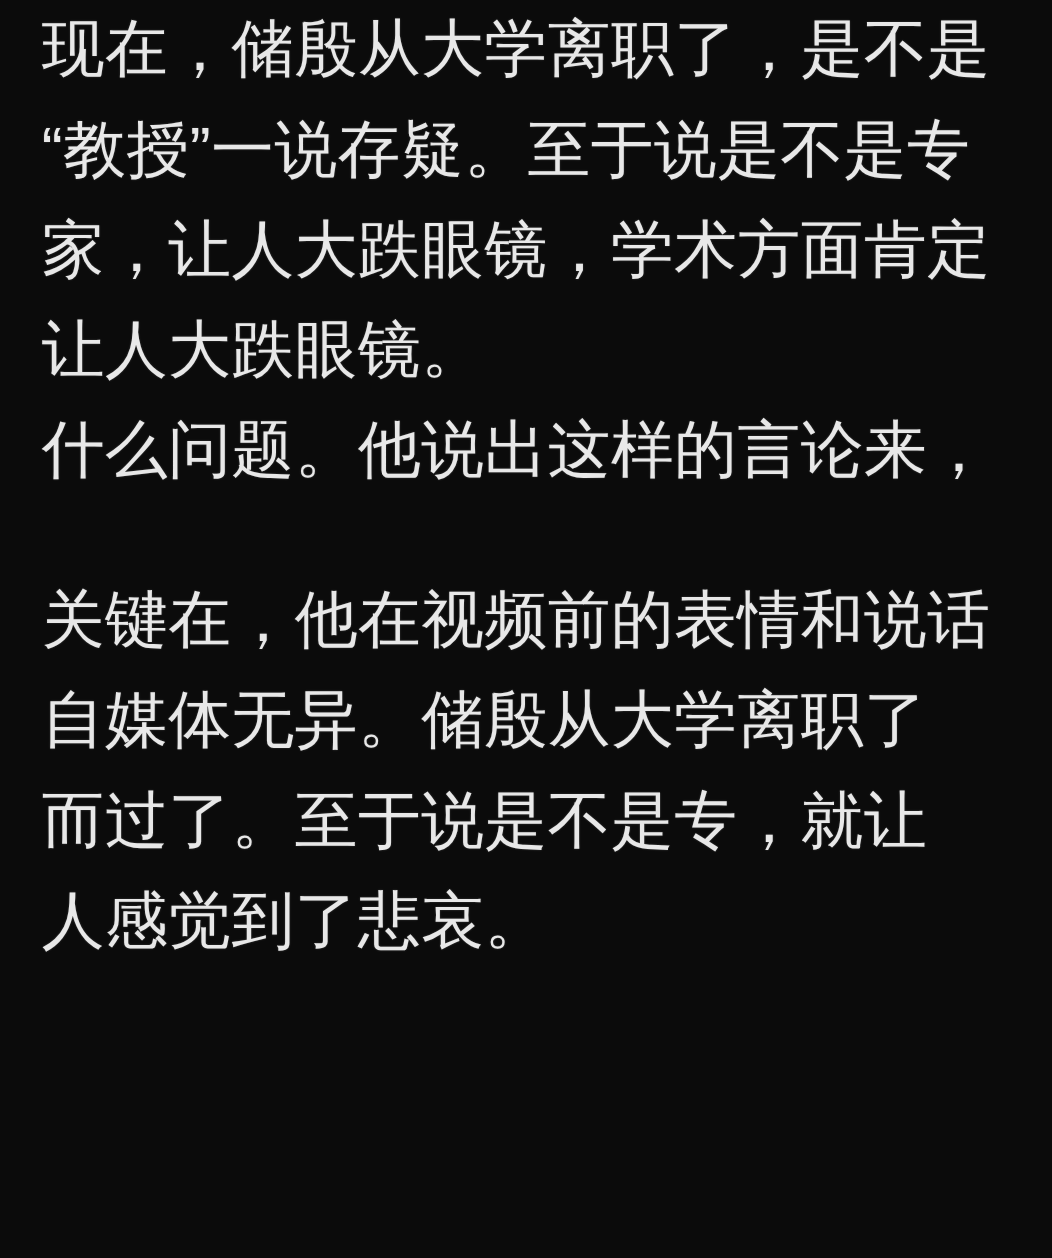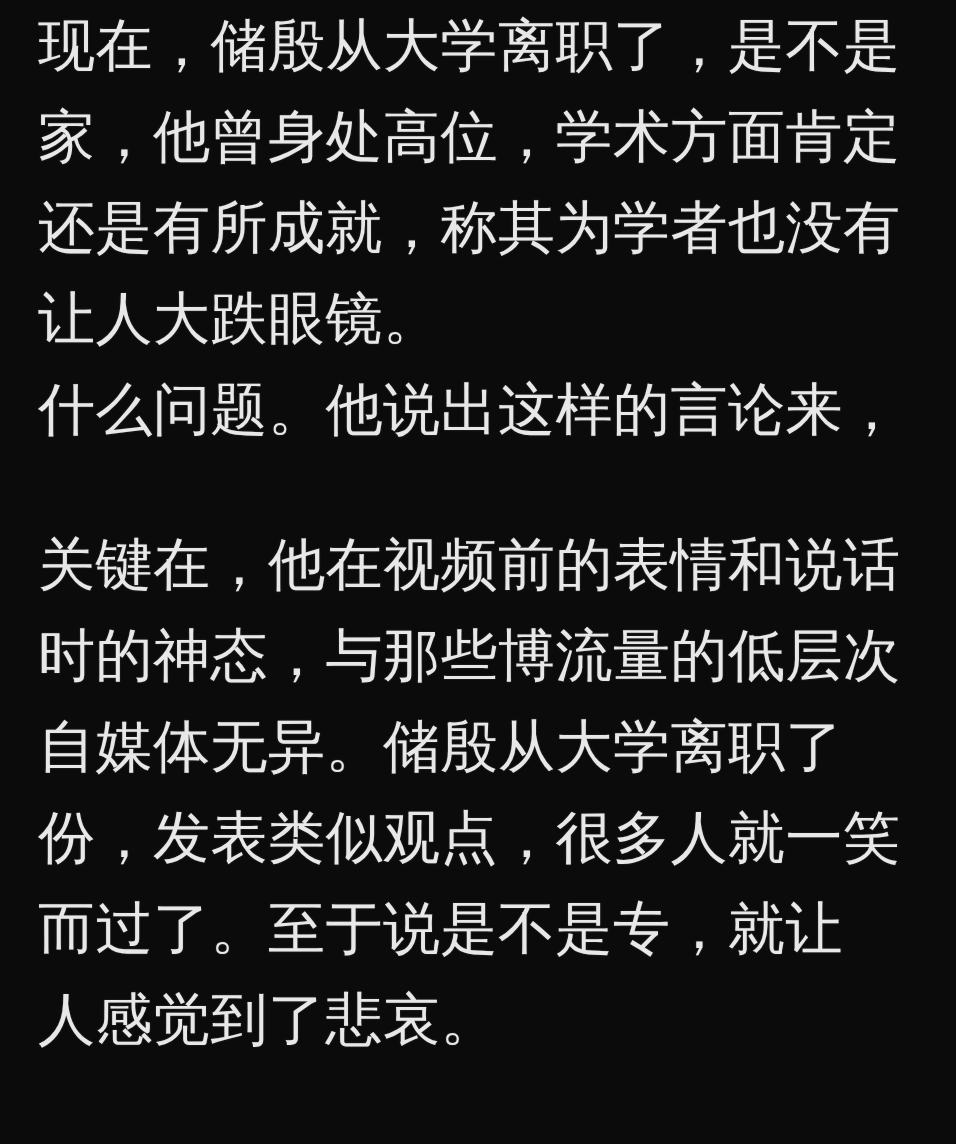--- a/index.html
+++ b/index.html
@@ -34,26 +34,24 @@
   .text-line {
     white-space: nowrap;
   }
 </style>
 </head>
 <body>
 
 <div class="article">
   <div class="paragraph">
     <div class="text-line">现在，储殷从大学离职了，是不是</div>
-    <div class="text-line">家，他曾身处高位，学术方面肯定</div>
-    <div class="text-line">还是有所成就，称其为学者也没有</div>
+    <div class="text-line">“教授”一说存疑。至于说是不是专</div>
+    <div class="text-line">家，让人大跌眼镜，学术方面肯定</div>
     <div class="text-line">让人大跌眼镜。</div>
     <div class="text-line">什么问题。他说出这样的言论来，</div>
   </div>
   <div class="paragraph">
     <div class="text-line">关键在，他在视频前的表情和说话</div>
-    <div class="text-line">时的神态，与那些博流量的低层次</div>
     <div class="text-line">自媒体无异。储殷从大学离职了</div>
-    <div class="text-line">份，发表类似观点，很多人就一笑</div>
     <div class="text-line">而过了。至于说是不是专，就让</div>
     <div class="text-line">人感觉到了悲哀。</div>
   </div>
 </div>
 
 </body></html>

